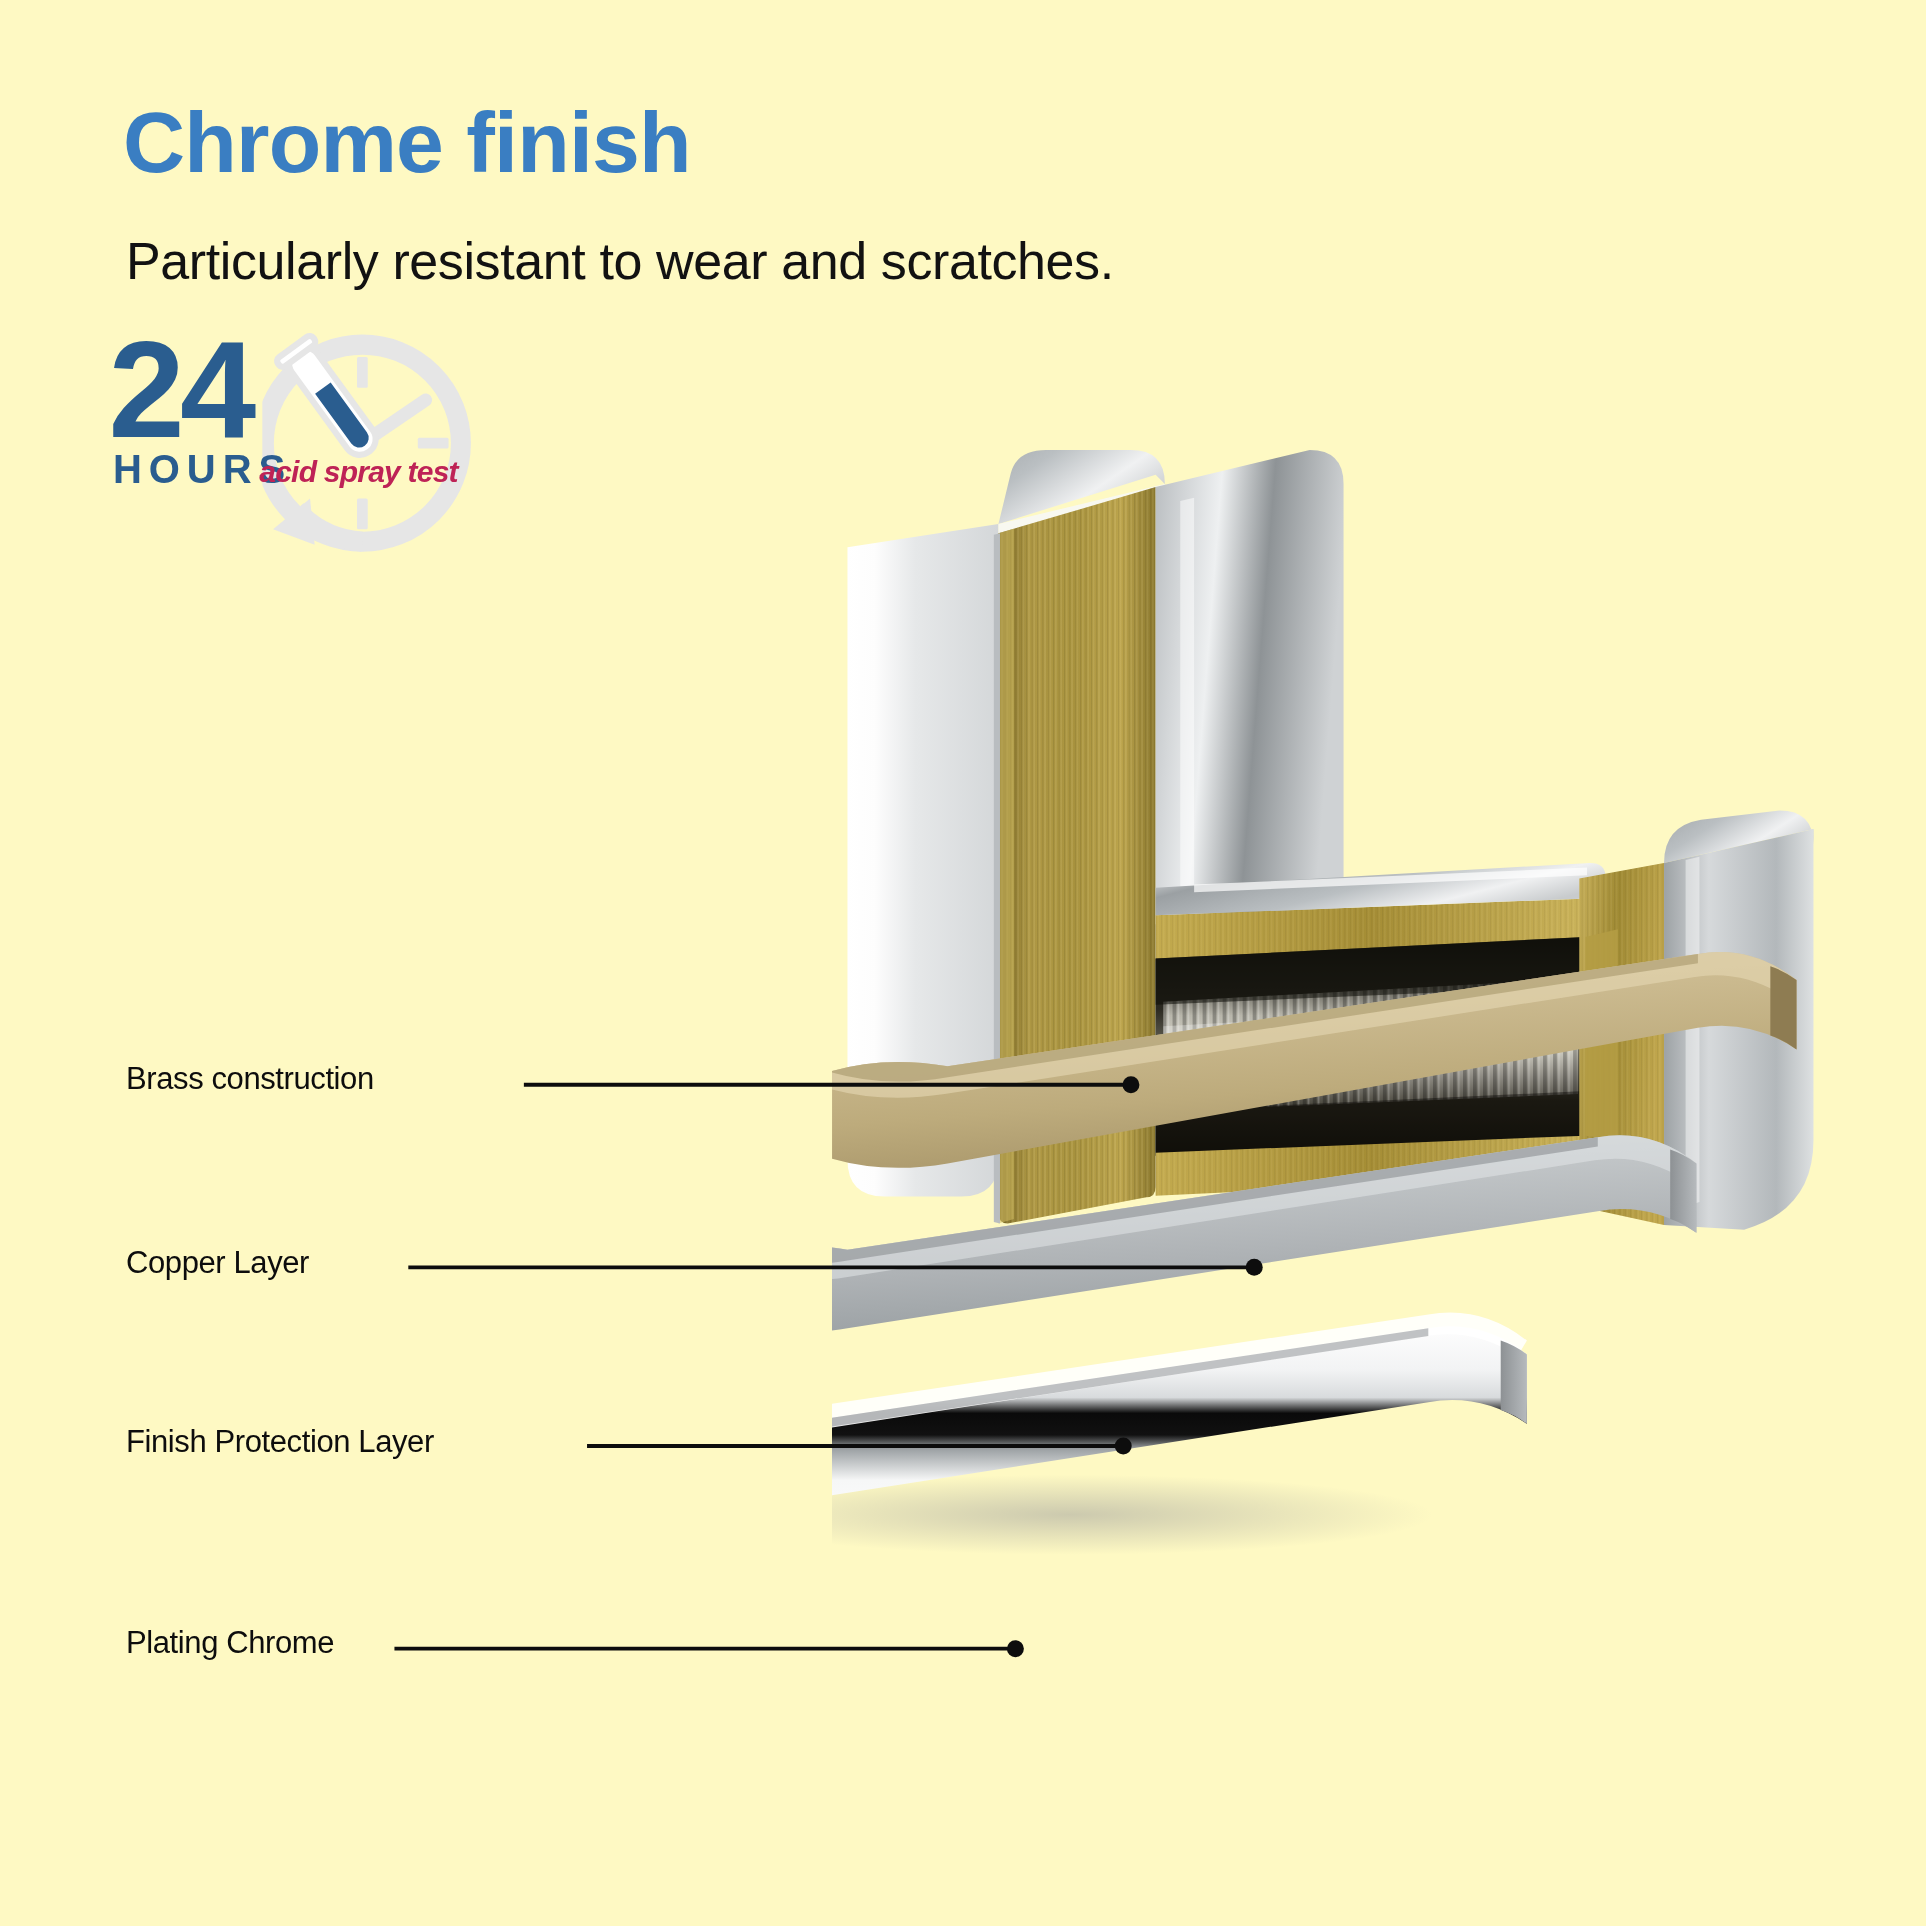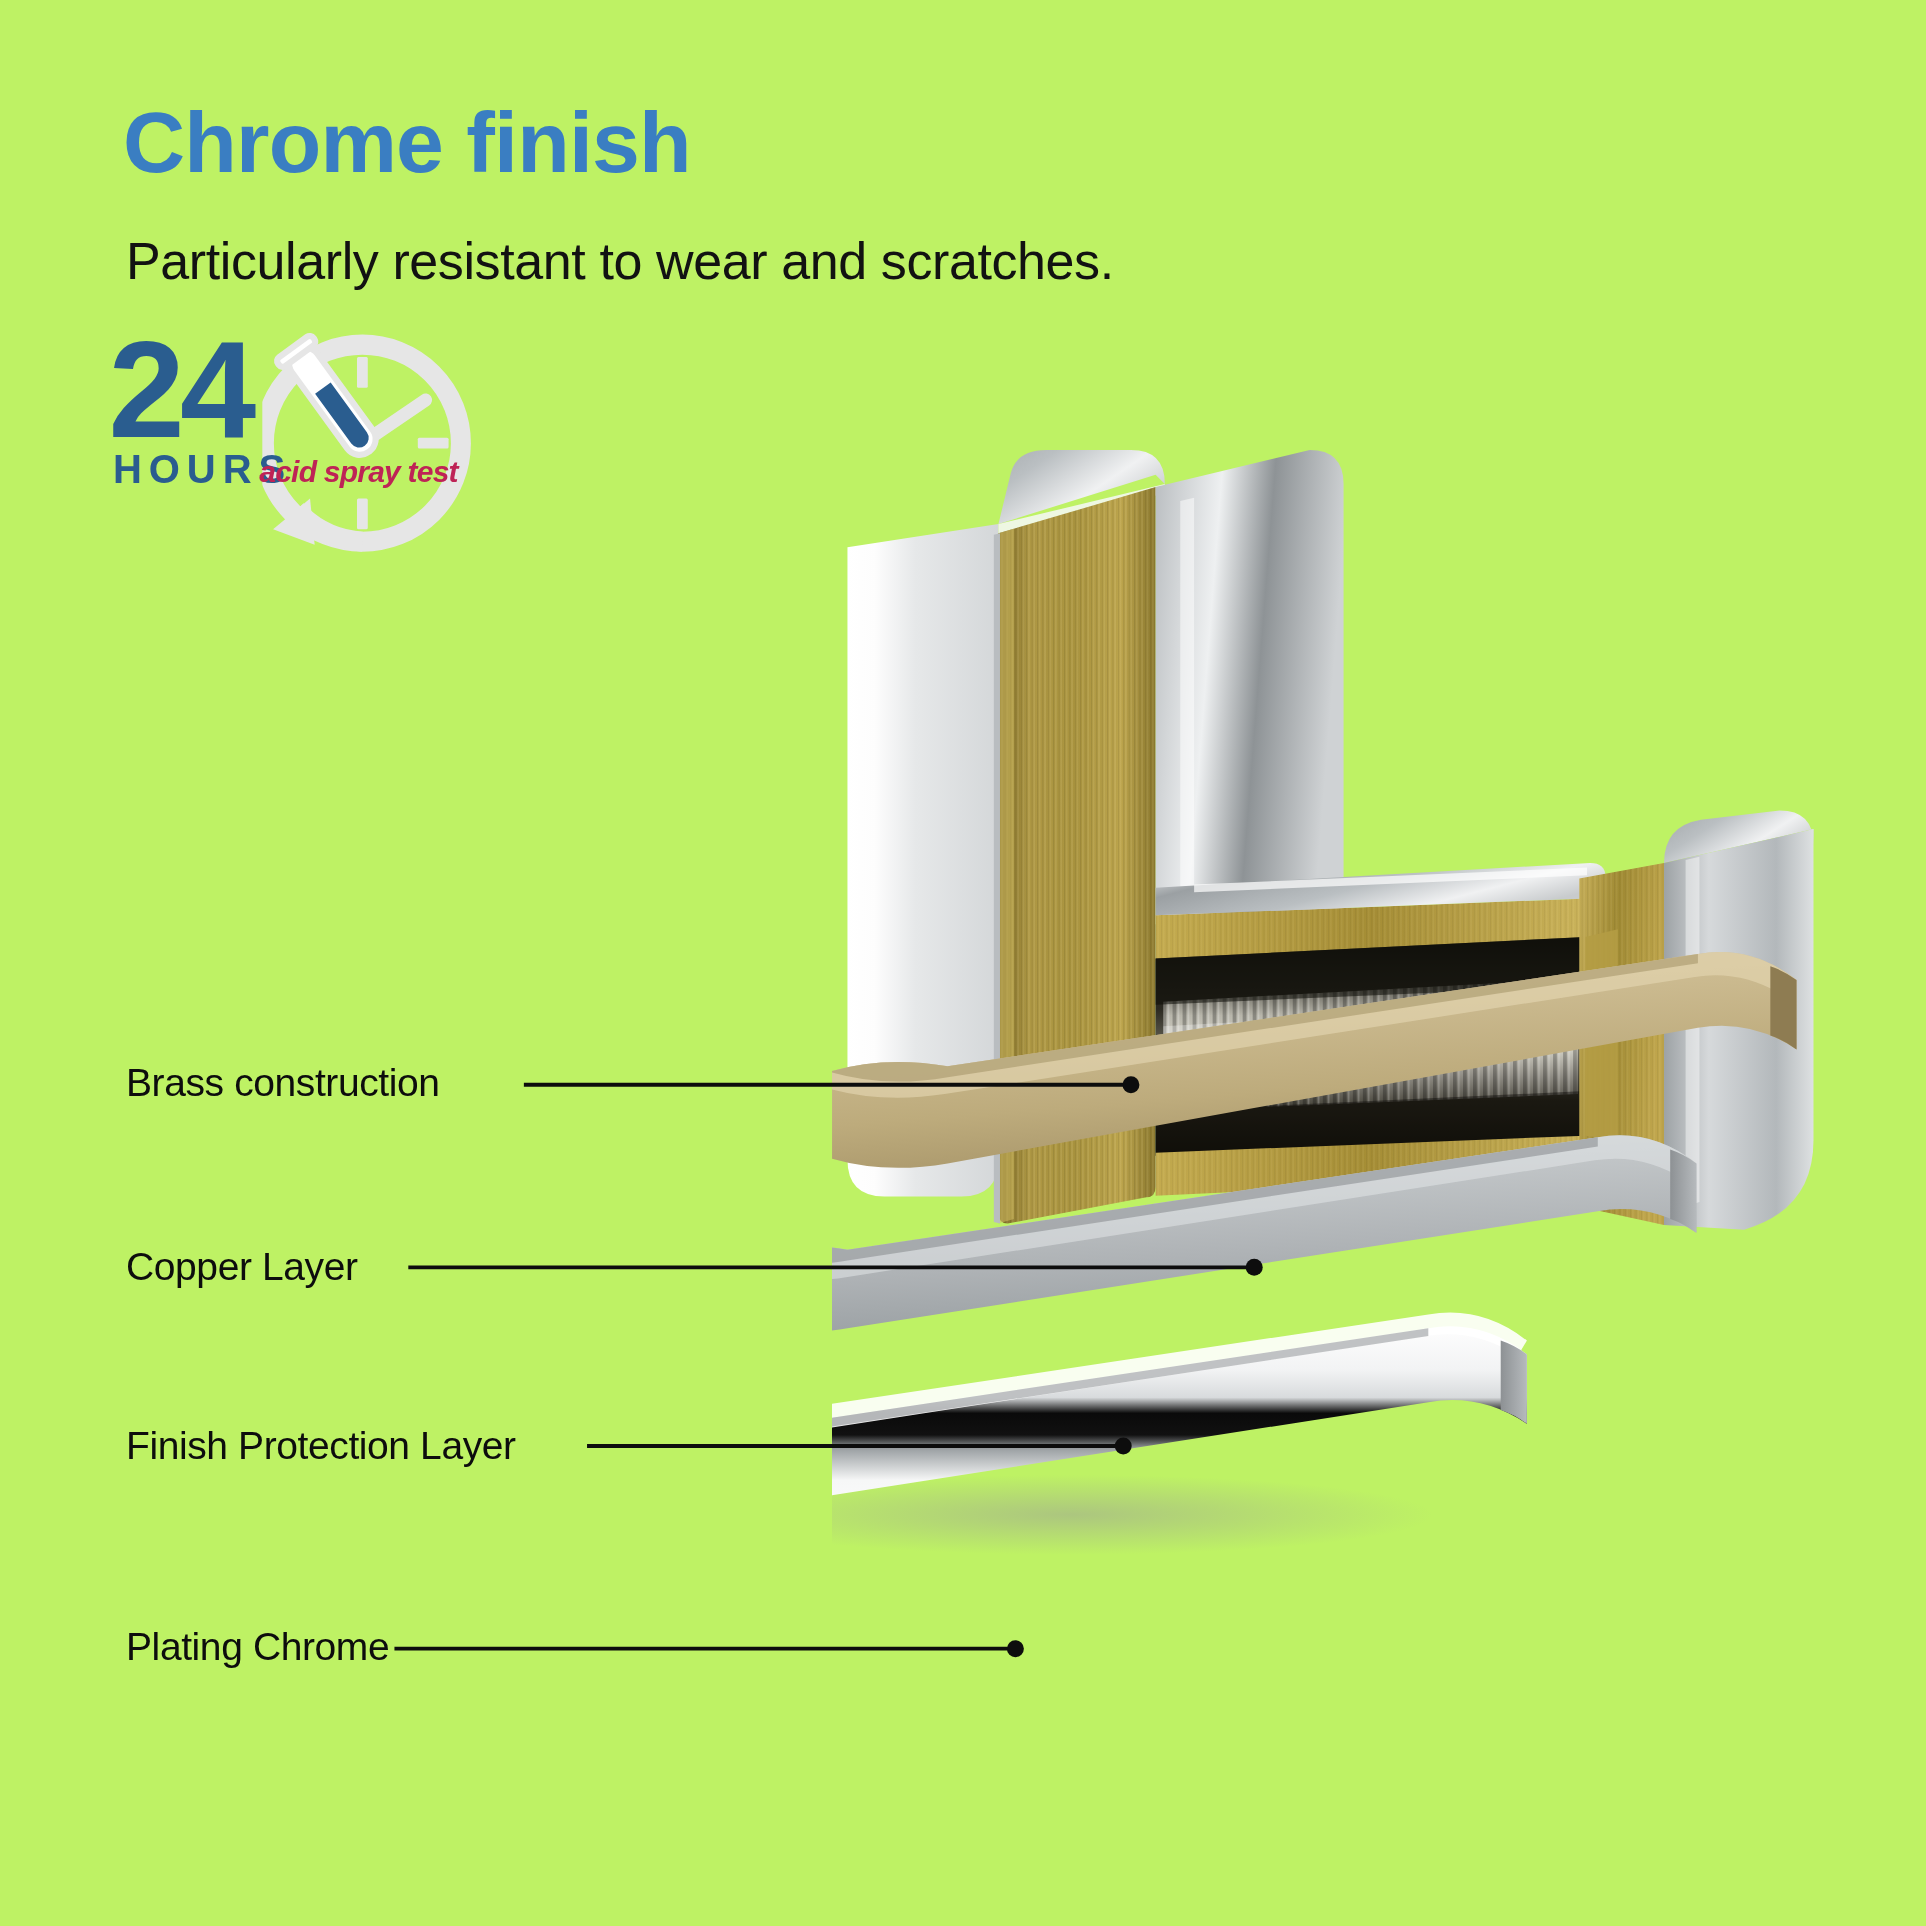--- a/index.html
+++ b/index.html
@@ -1,19 +1,19 @@
 <!DOCTYPE html>
 <html style="font-size:12.3px"><head>
 <meta charset="utf-8">
 <style>
   * { margin:0; padding:0; box-sizing:border-box; }
   html,body { width:1926px; height:1926px; background:#ffffff; }
   body { font-family:"Liberation Sans", sans-serif; -webkit-font-smoothing:antialiased; position:relative; overflow:hidden; }
 
-  #root { position:relative; width:1926px; height:1926px; background:#bef264; }
+  #root { position:relative; width:1926px; height:1926px; background:#fef9c3; }
 
   
   .page-title{
     position:absolute; left:123px; top:99px;
     font-size:86px; font-weight:bold; letter-spacing:-0.8px;
     color:#3a7ec2; line-height:1; white-space:nowrap;
   }
   .page-subtitle{
     position:absolute; left:126px; top:235px;
     font-size:52px; font-weight:400; color:#121212;
@@ -23,21 +23,21 @@
   
   .badge{ position:absolute; left:108px; top:320px; width:401px; height:254px; }
   .badge svg{ display:block; }
 
   
   .product{ position:absolute; left:832px; top:447px; width:1094px; height:1325px; }
   .product svg{ display:block; }
 
   
   .callout-label{
-    position:absolute; font-size:39px; color:#0d0d0d;
+    position:absolute; font-size:31px; color:#0d0d0d;
     line-height:1; white-space:nowrap; letter-spacing:-0.4px;
   }
   .leaders{ position:absolute; left:0; top:0; width:1926px; height:1926px; pointer-events:none; }
 </style>
 </head>
 <body>
 
 <div id="root">
 
   <div class="page-title">Chrome finish</div>

